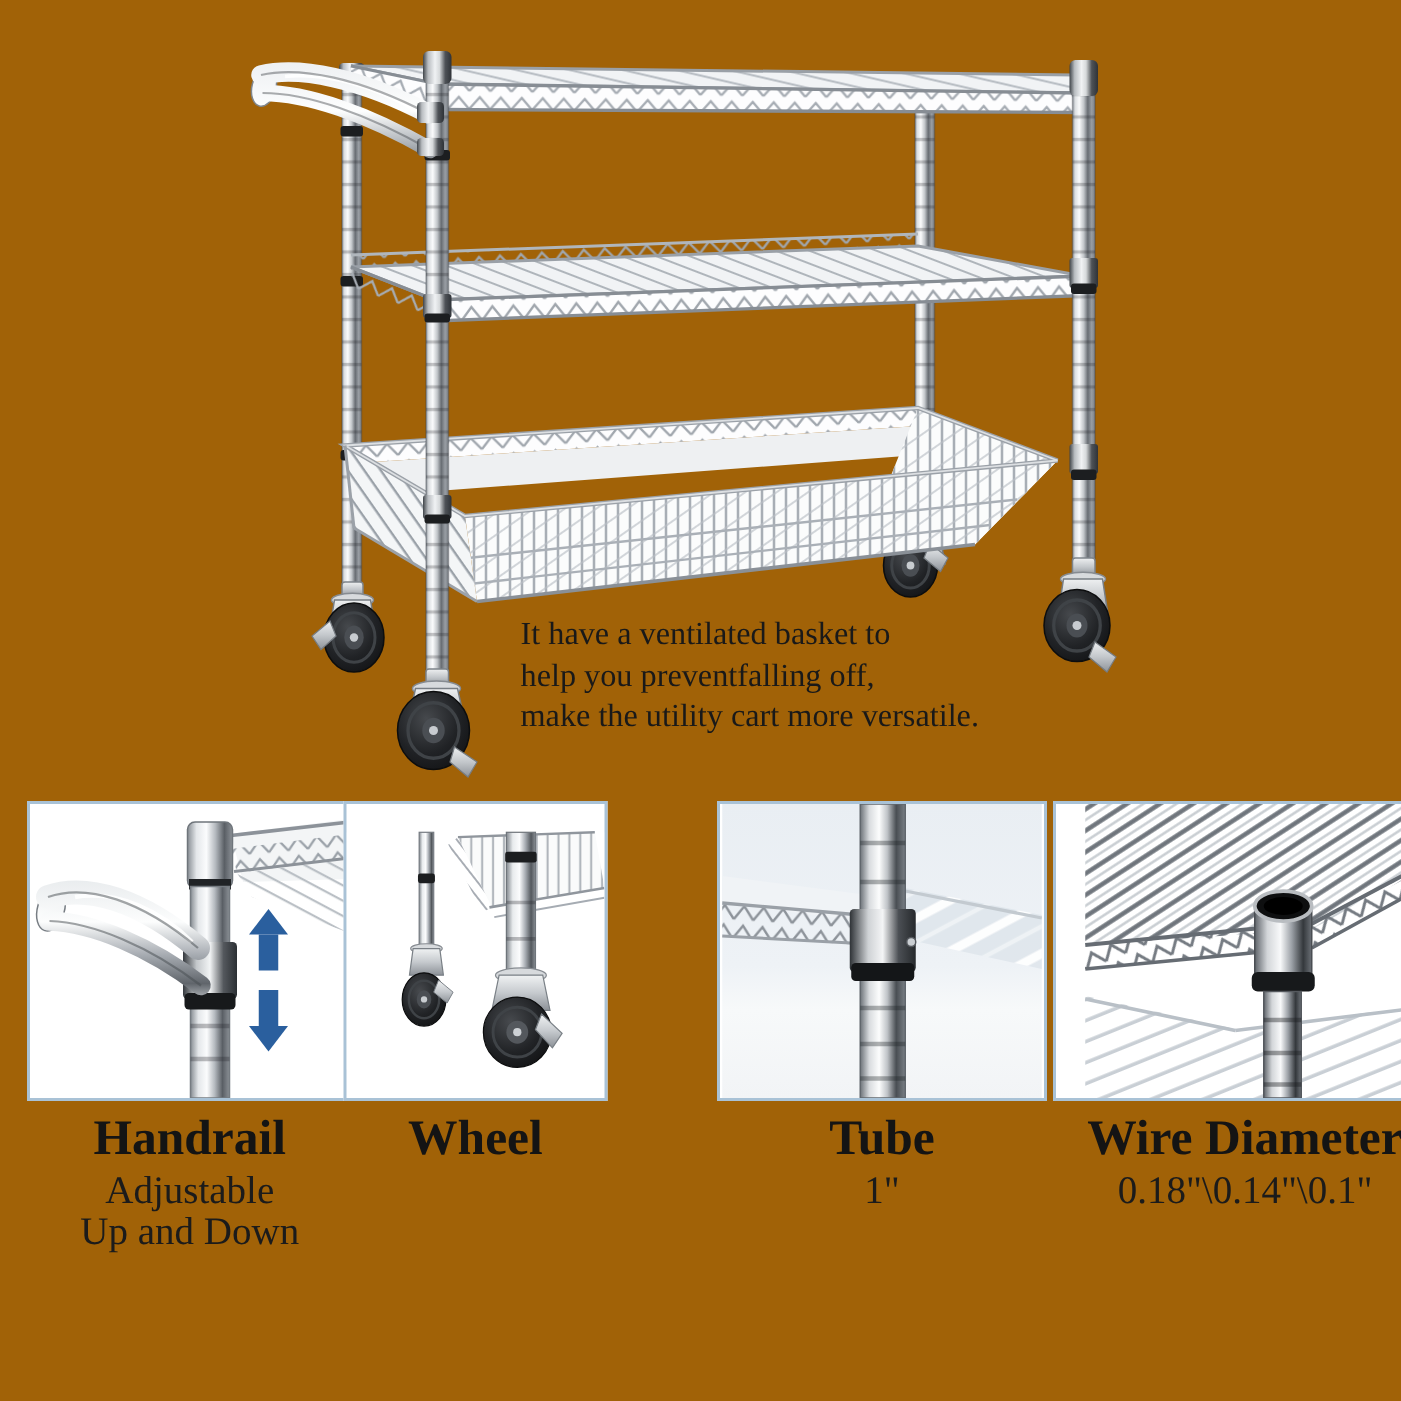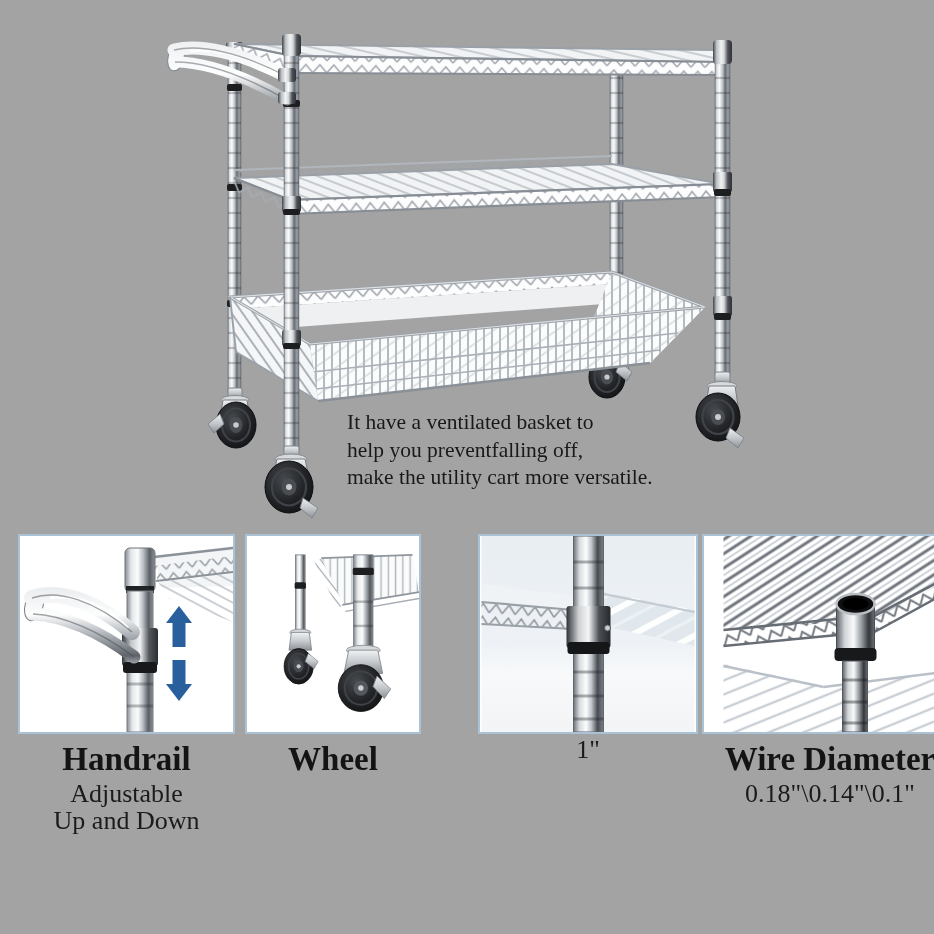--- a/index.html
+++ b/index.html
@@ -1,17 +1,17 @@
 <!DOCTYPE html>
 <html><head>
 <meta charset="utf-8">
 <style>
   html,body{margin:0;padding:0;background:#ffffff;}
   .canvas{
-    position:relative;width:934px;height:934px;background:#a3a3a3;overflow:hidden;
+    position:relative;width:934px;height:934px;background:#a16207;overflow:hidden;
     font-family:"Liberation Serif","DejaVu Serif",serif;color:#1b1b1b;
   }
   .main-photo{position:absolute;left:160px;top:0;width:610px;height:520px;}
   .desc{
     position:absolute;left:347px;top:409px;width:360px;
     font-size:21.5px;line-height:27.5px;color:#191919;white-space:pre-line;
   }
   .feature{position:absolute;top:534px;text-align:center;}
   .photo-box{
     box-sizing:border-box;width:100%;height:200px;border:2px solid #a9c2d6;
@@ -307,21 +307,21 @@
           <rect x="152.5" y="124" width="13" height="24"></rect>
           <polygon points="146,148 172,148 159,165"></polygon>
         </g>
       </svg>
     </div>
     <div class="feature-title">Handrail</div>
     <div class="feature-sub">Adjustable
 Up and Down</div>
   </div>
 
-  <div class="feature" style="left:245px;width:176px;">
+  <div class="feature" style="left:229px;width:176px;">
     <div class="photo-box">
       <svg viewBox="0 0 213 196" xmlns="http://www.w3.org/2000/svg">
         <defs>
           <linearGradient id="f2pole" x1="0" y1="0" x2="1" y2="0">
             <stop offset="0" stop-color="#81878d"></stop>
               <stop offset="0.22" stop-color="#e8ebed"></stop>
             <stop offset="0.45" stop-color="#fbfcfd"></stop>
               <stop offset="0.65" stop-color="#a9aeb4"></stop>
             <stop offset="0.85" stop-color="#53585d"></stop>
               <stop offset="1" stop-color="#8a8f95"></stop>
@@ -430,20 +430,21 @@
           <line x1="92" y1="52" x2="122" y2="52" stroke="rgba(30,33,36,0.35)" stroke-width="3"></line>
           <line x1="92" y1="136" x2="122" y2="136" stroke="rgba(30,33,36,0.35)" stroke-width="3"></line>
           <line x1="92" y1="160" x2="122" y2="160" stroke="rgba(30,33,36,0.35)" stroke-width="3"></line>
           <line x1="92" y1="183" x2="122" y2="183" stroke="rgba(30,33,36,0.35)" stroke-width="3"></line>
           <rect x="85" y="70" width="44" height="42" rx="3" fill="url(#f3sleeve)"></rect>
           <rect x="86" y="106" width="42" height="12" rx="3" fill="#141618"></rect>
           <circle cx="126" cy="92" r="3" fill="#caced2" stroke="#55595e" stroke-width="1"></circle>
         </g>
       </svg>
     </div>
+    <div class="feature-title">Tube</div>
     <div class="feature-sub">1"</div>
   </div>
 
   <div class="feature" style="left:702px;width:256px;">
     <div class="photo-box">
       <svg viewBox="0 0 213 196" xmlns="http://www.w3.org/2000/svg">
         <defs>
           <linearGradient id="f4pole" x1="0" y1="0" x2="1" y2="0">
             <stop offset="0" stop-color="#5e6369"></stop>
               <stop offset="0.22" stop-color="#d3d6d9"></stop>

